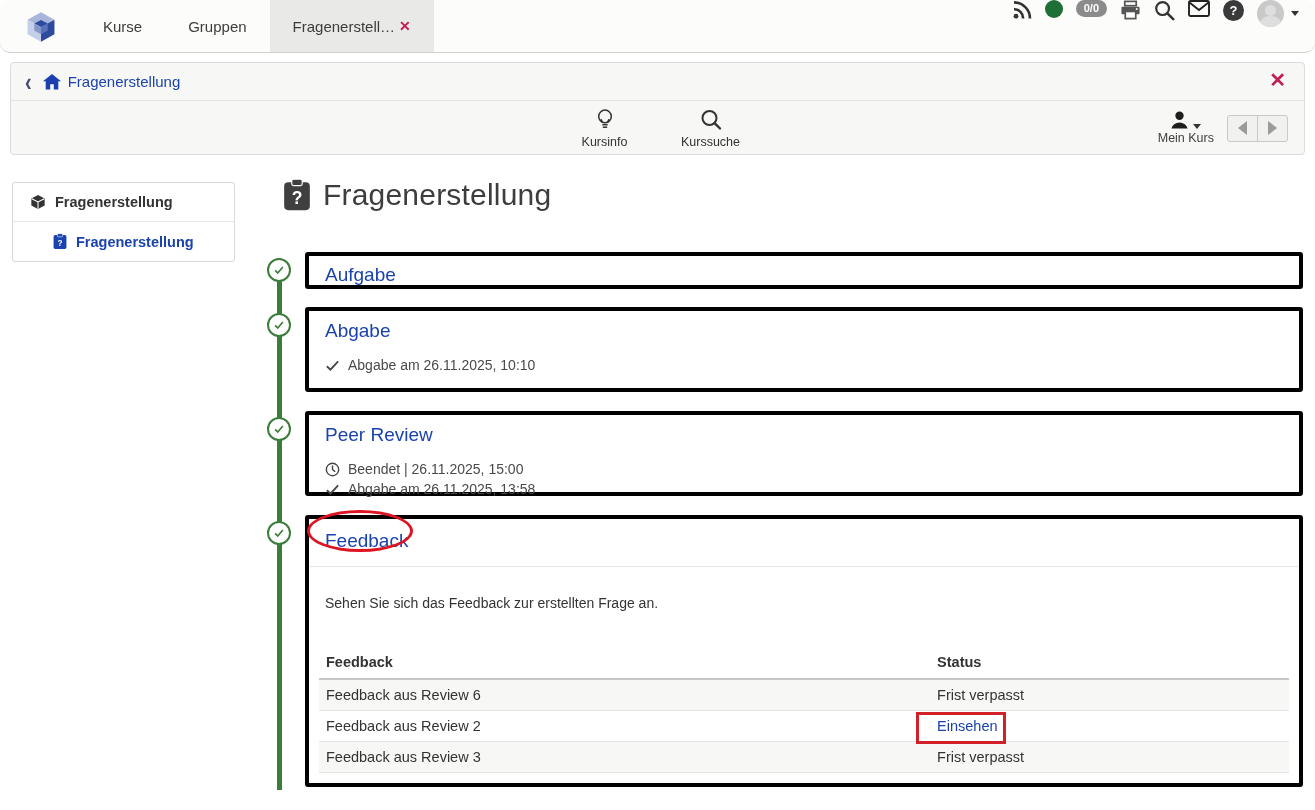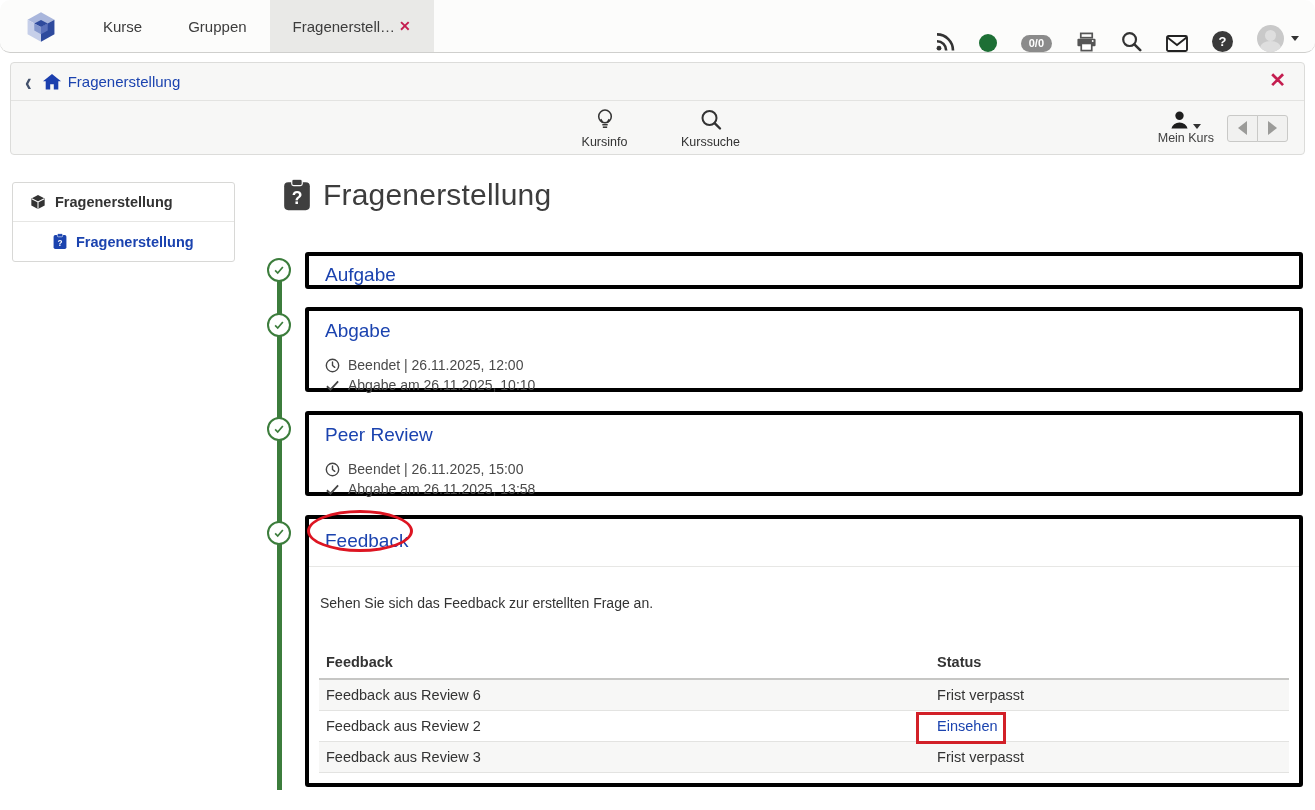--- a/index.html
+++ b/index.html
@@ -5,21 +5,21 @@
   * { box-sizing: border-box; margin: 0; padding: 0; }
   html,body { width:1315px; height:810px; background:#fff; font-family:"Liberation Sans", sans-serif; color:#333; overflow:hidden; }
 
   
   #navbar { position:absolute; left:0; top:0; width:1315px; height:53px; background:#fcfcfb; border-bottom:1px solid #cfcfcd;border-radius:10px; }
   .logo-wrap { position:absolute; left:24px; top:10px; width:34px; height:34px; display:flex; align-items:center; justify-content:center; }
   .nav-tabs { position:absolute; left:80px; top:0; height:52px; display:flex; align-items:stretch; }
   .nav-tab { display:flex; align-items:center; padding:0 23px; font-size:15px; color:#3c3c3c; cursor:pointer; }
   .nav-tab.active { background:#e9e9e7; gap:4px; }
   .tab-close { color:#c41d4f; font-weight:bold; font-size:14px; line-height:1; }
-  .nav-right { position:absolute; right:16px; top:0; height:52px; display:flex; align-items:flex-end; gap:24px; }
+  .nav-right { position:absolute; right:16px; top:0; height:52px; display:flex; align-items:flex-start; gap:13px; }
   .pill { background:#8b8b8b; color:#fff; font-size:11px; font-weight:bold; border-radius:10px; padding:3px 8px; line-height:1; }
   .dot { width:18px; height:18px; border-radius:50%; background:#1d6f35; }
   .help-circle { width:21px; height:21px; border-radius:50%; background:#3a3a3a; color:#fff; font-size:13px; font-weight:bold; display:flex; align-items:center; justify-content:center; }
   .avatar { width:27px; height:27px; border-radius:50%; background:#c9c9c9; position:relative; overflow:hidden; }
   .avatar .head { position:absolute; left:8px; top:5px; width:11px; height:11px; border-radius:50%; background:#dedede; }
   .avatar .body { position:absolute; left:3px; top:16px; width:21px; height:14px; border-radius:50%; background:#dedede; }
   .caret-down { width:0; height:0; border-left:4.5px solid transparent; border-right:4.5px solid transparent; border-top:5px solid #333; display:inline-block; }
 
   
   #shell { position:absolute; left:10px; top:62px; width:1295px; height:93px; background:#f7f7f6; border:1px solid #dcdcda; border-radius:4px; }
@@ -52,21 +52,21 @@
   
   .tl-line { position:absolute; left:277px; top:262px; width:5px; height:528px; background:#3c7d3c; }
   .tl-circle { position:absolute; left:267px; width:24px; height:24px; border-radius:50%; background:#fff; border:2px solid #3c7d3c; color:#3c7d3c; display:flex; align-items:center; justify-content:center; z-index:2; }
   .card { position:absolute; left:305px; width:998px; background:#fff; border:4px solid #000000; border-radius:3px; }
   .card-title { font-size:19px; color:#1b43af; padding:7px 16px 6px; line-height:25px; cursor:pointer; }
   .card-details { padding:6px 16px 10px; font-size:14px; color:#4a4a4a; }
   .detail-line { display:flex; align-items:center; gap:8px; line-height:20px; }
   .fb-title-block { padding:9px 16px 13px; border-bottom:1px solid #e7e7e5; }
   .fb-title-block .card-title { padding:0; }
   .fb-content { padding:0 10px 12px; }
-  .fb-body { margin:28px 1px 0; font-size:14px; color:#333; }
+  .fb-body { margin:28px 6px 0; font-size:14px; color:#333; }
   table.fb-table { width:100%; margin-top:35px; border-collapse:collapse; font-size:14.5px; }
   .fb-table th { text-align:left; font-weight:bold; color:#333; padding:8px 7px; border-bottom:2px solid #c6c6c4; }
   .fb-table td { padding:7px 7px; border-bottom:1px solid #e3e3e1; color:#333; }
   .fb-table tbody tr:nth-child(odd) { background:#f7f7f6; }
   .fb-table .col-name { width:63%; }
   a.fb-link { color:#1b43af; text-decoration:none; cursor:pointer; }
 
   
   .ann-ellipse { position:absolute; left:307px; top:510px; width:106px; height:42px; border:3px solid #dd1522; border-radius:50%; z-index:5; pointer-events:none; }
   .ann-box { position:absolute; left:916px; top:712px; width:90px; height:32px; border:3px solid #d22028; z-index:5; pointer-events:none; }
@@ -243,27 +243,20 @@
     </svg>
   </div>
 
 <div class="card" style="top:252px; height:37px;">
   <div class="card-title" style="padding-top:6px;">Aufgabe</div>
 </div>
 
 <div class="card" style="top:307px; height:85px;">
   <div class="card-title">Abgabe</div>
   <div class="card-details">
-    <div class="detail-line">
-      <svg width="15" height="15" viewBox="0 0 16 16">
-          <circle cx="8" cy="8" r="6.6" fill="none" stroke="#444" stroke-width="1.5"></circle>
-          <path d="M8 4.2 V8 L10.4 10" fill="none" stroke="#444" stroke-width="1.5" stroke-linecap="round"></path>
-        </svg>
-      <span>Beendet | 26.11.2025, 12:00</span>
-    </div>
     <div class="detail-line">
       <svg width="15" height="15" viewBox="0 0 16 16">
           <path d="M2 8.8 L5.8 12.4 L14 3.6" fill="none" stroke="#444" stroke-width="1.9"></path>
         </svg>
       <span>Abgabe am 26.11.2025, 10:10</span>
     </div>
   </div>
 </div>
 
 <div class="card" style="top:411px; height:85px;">

